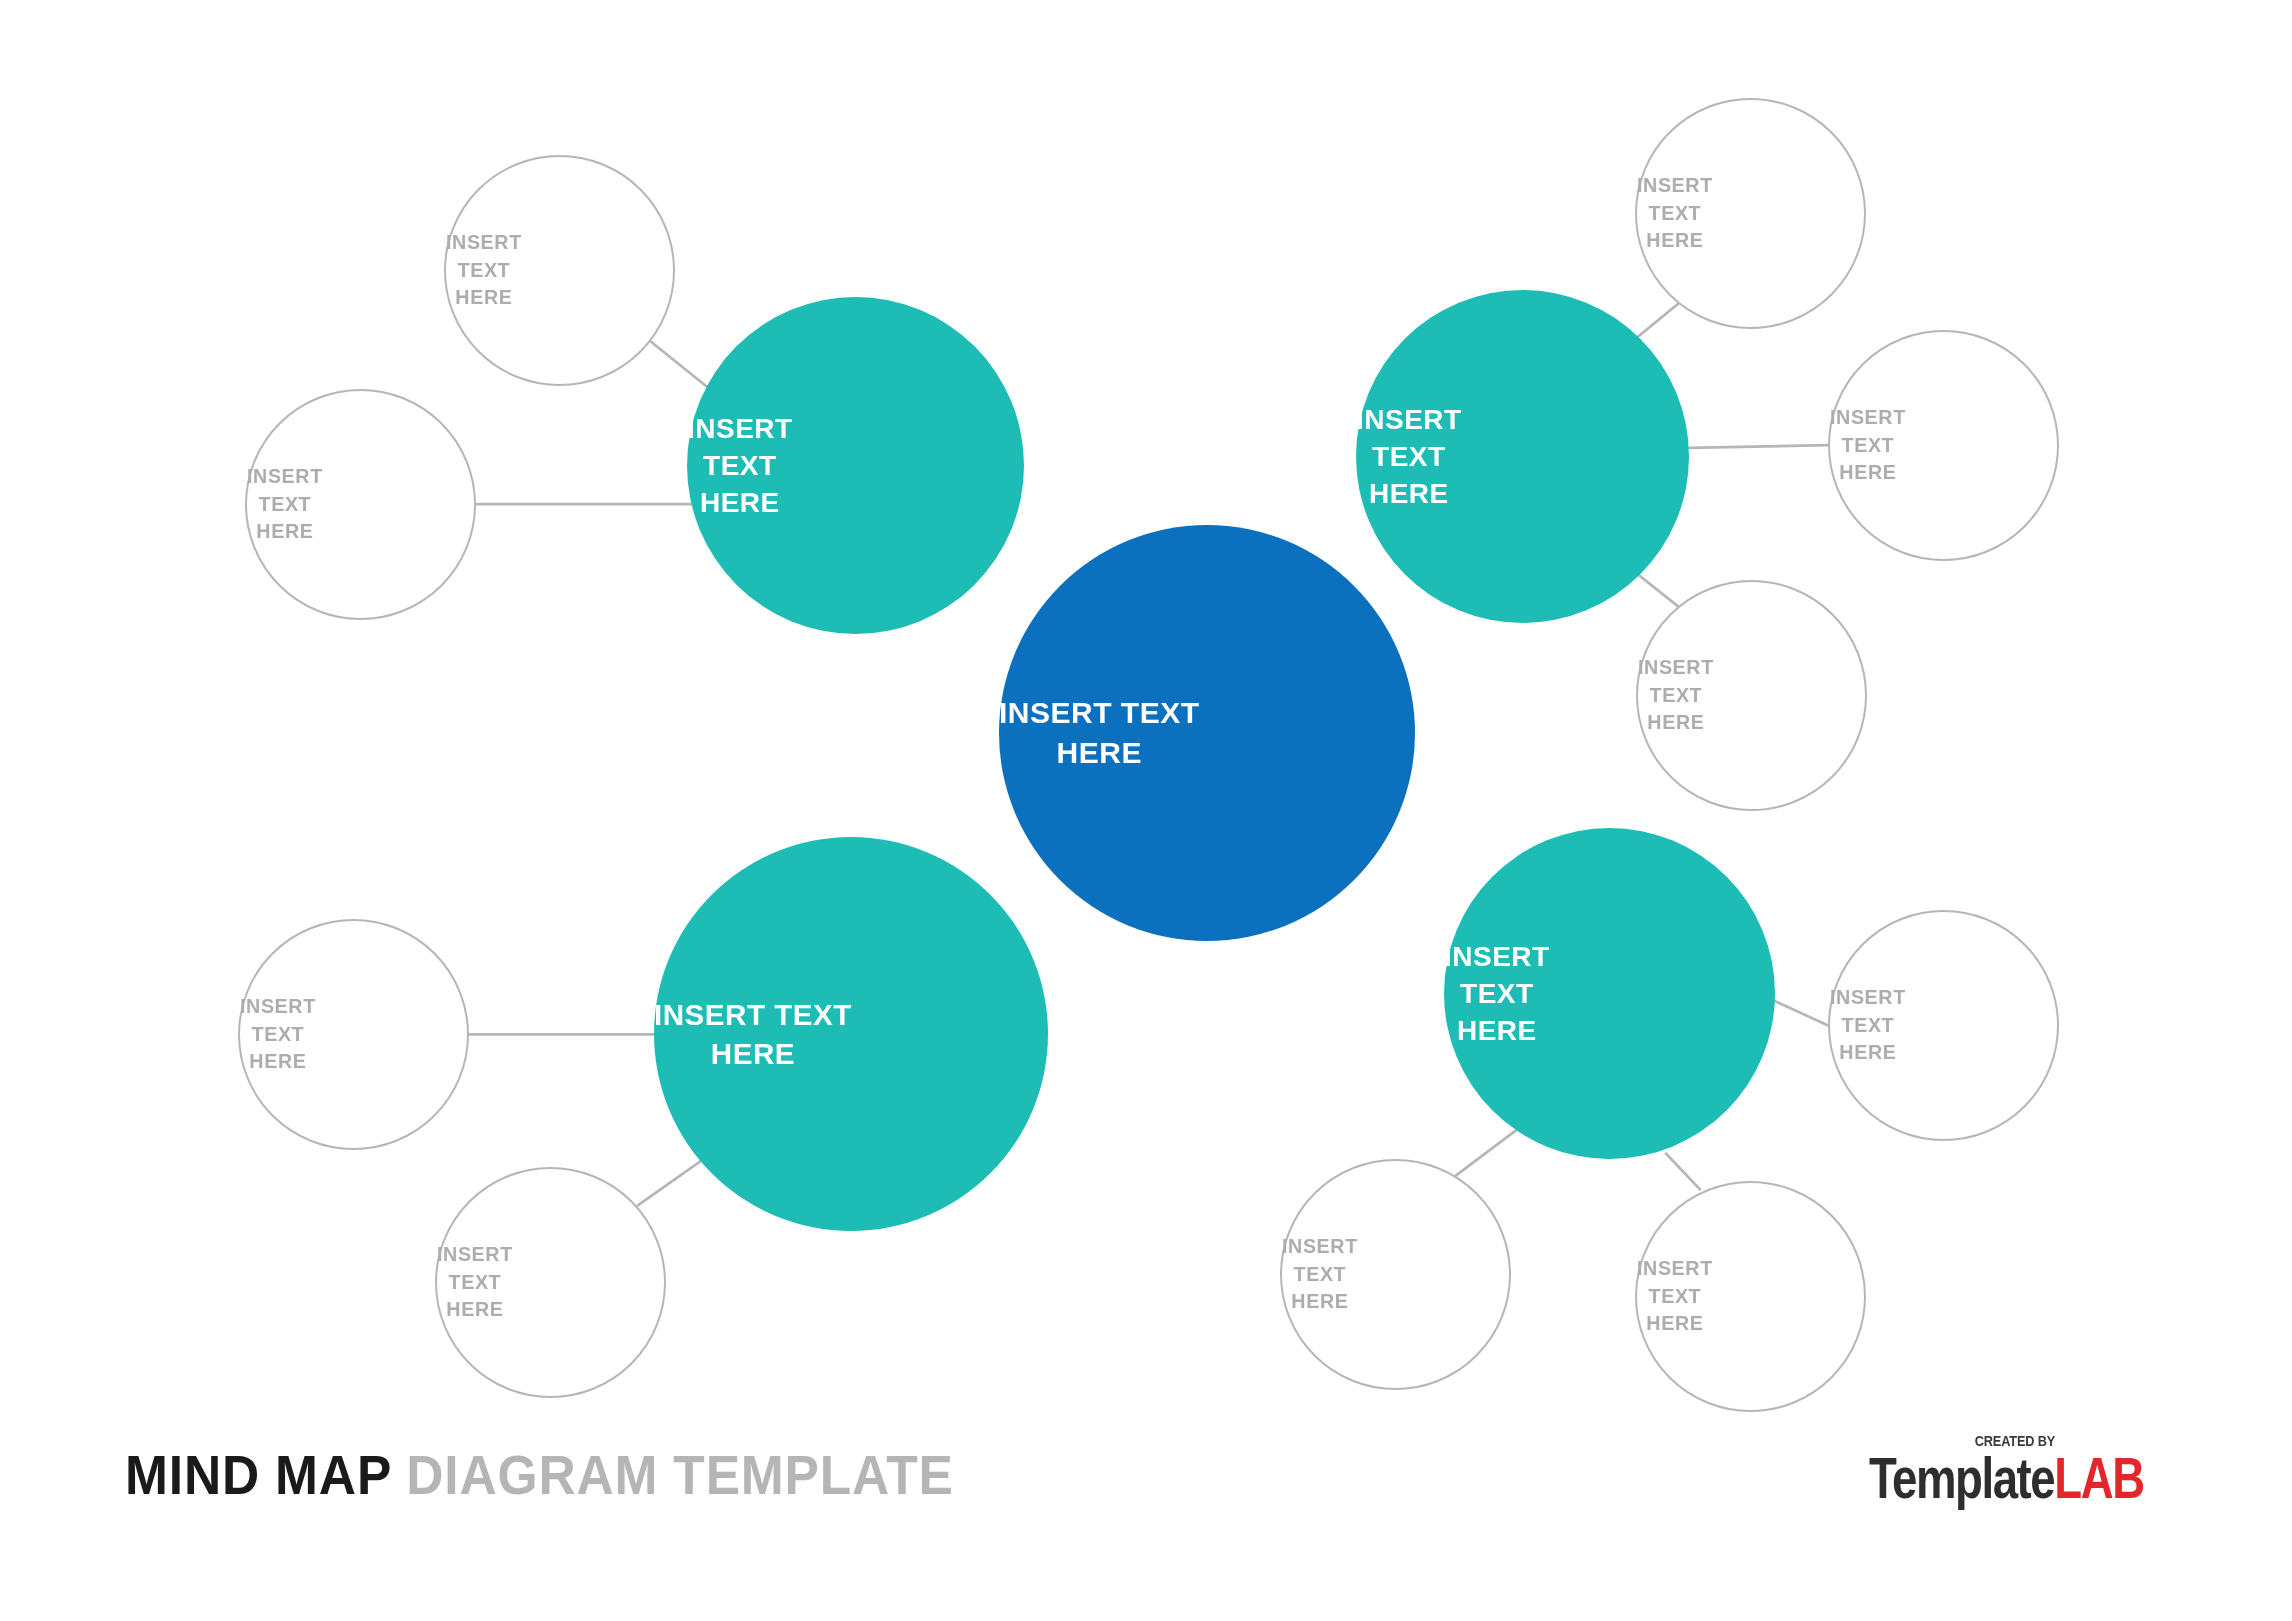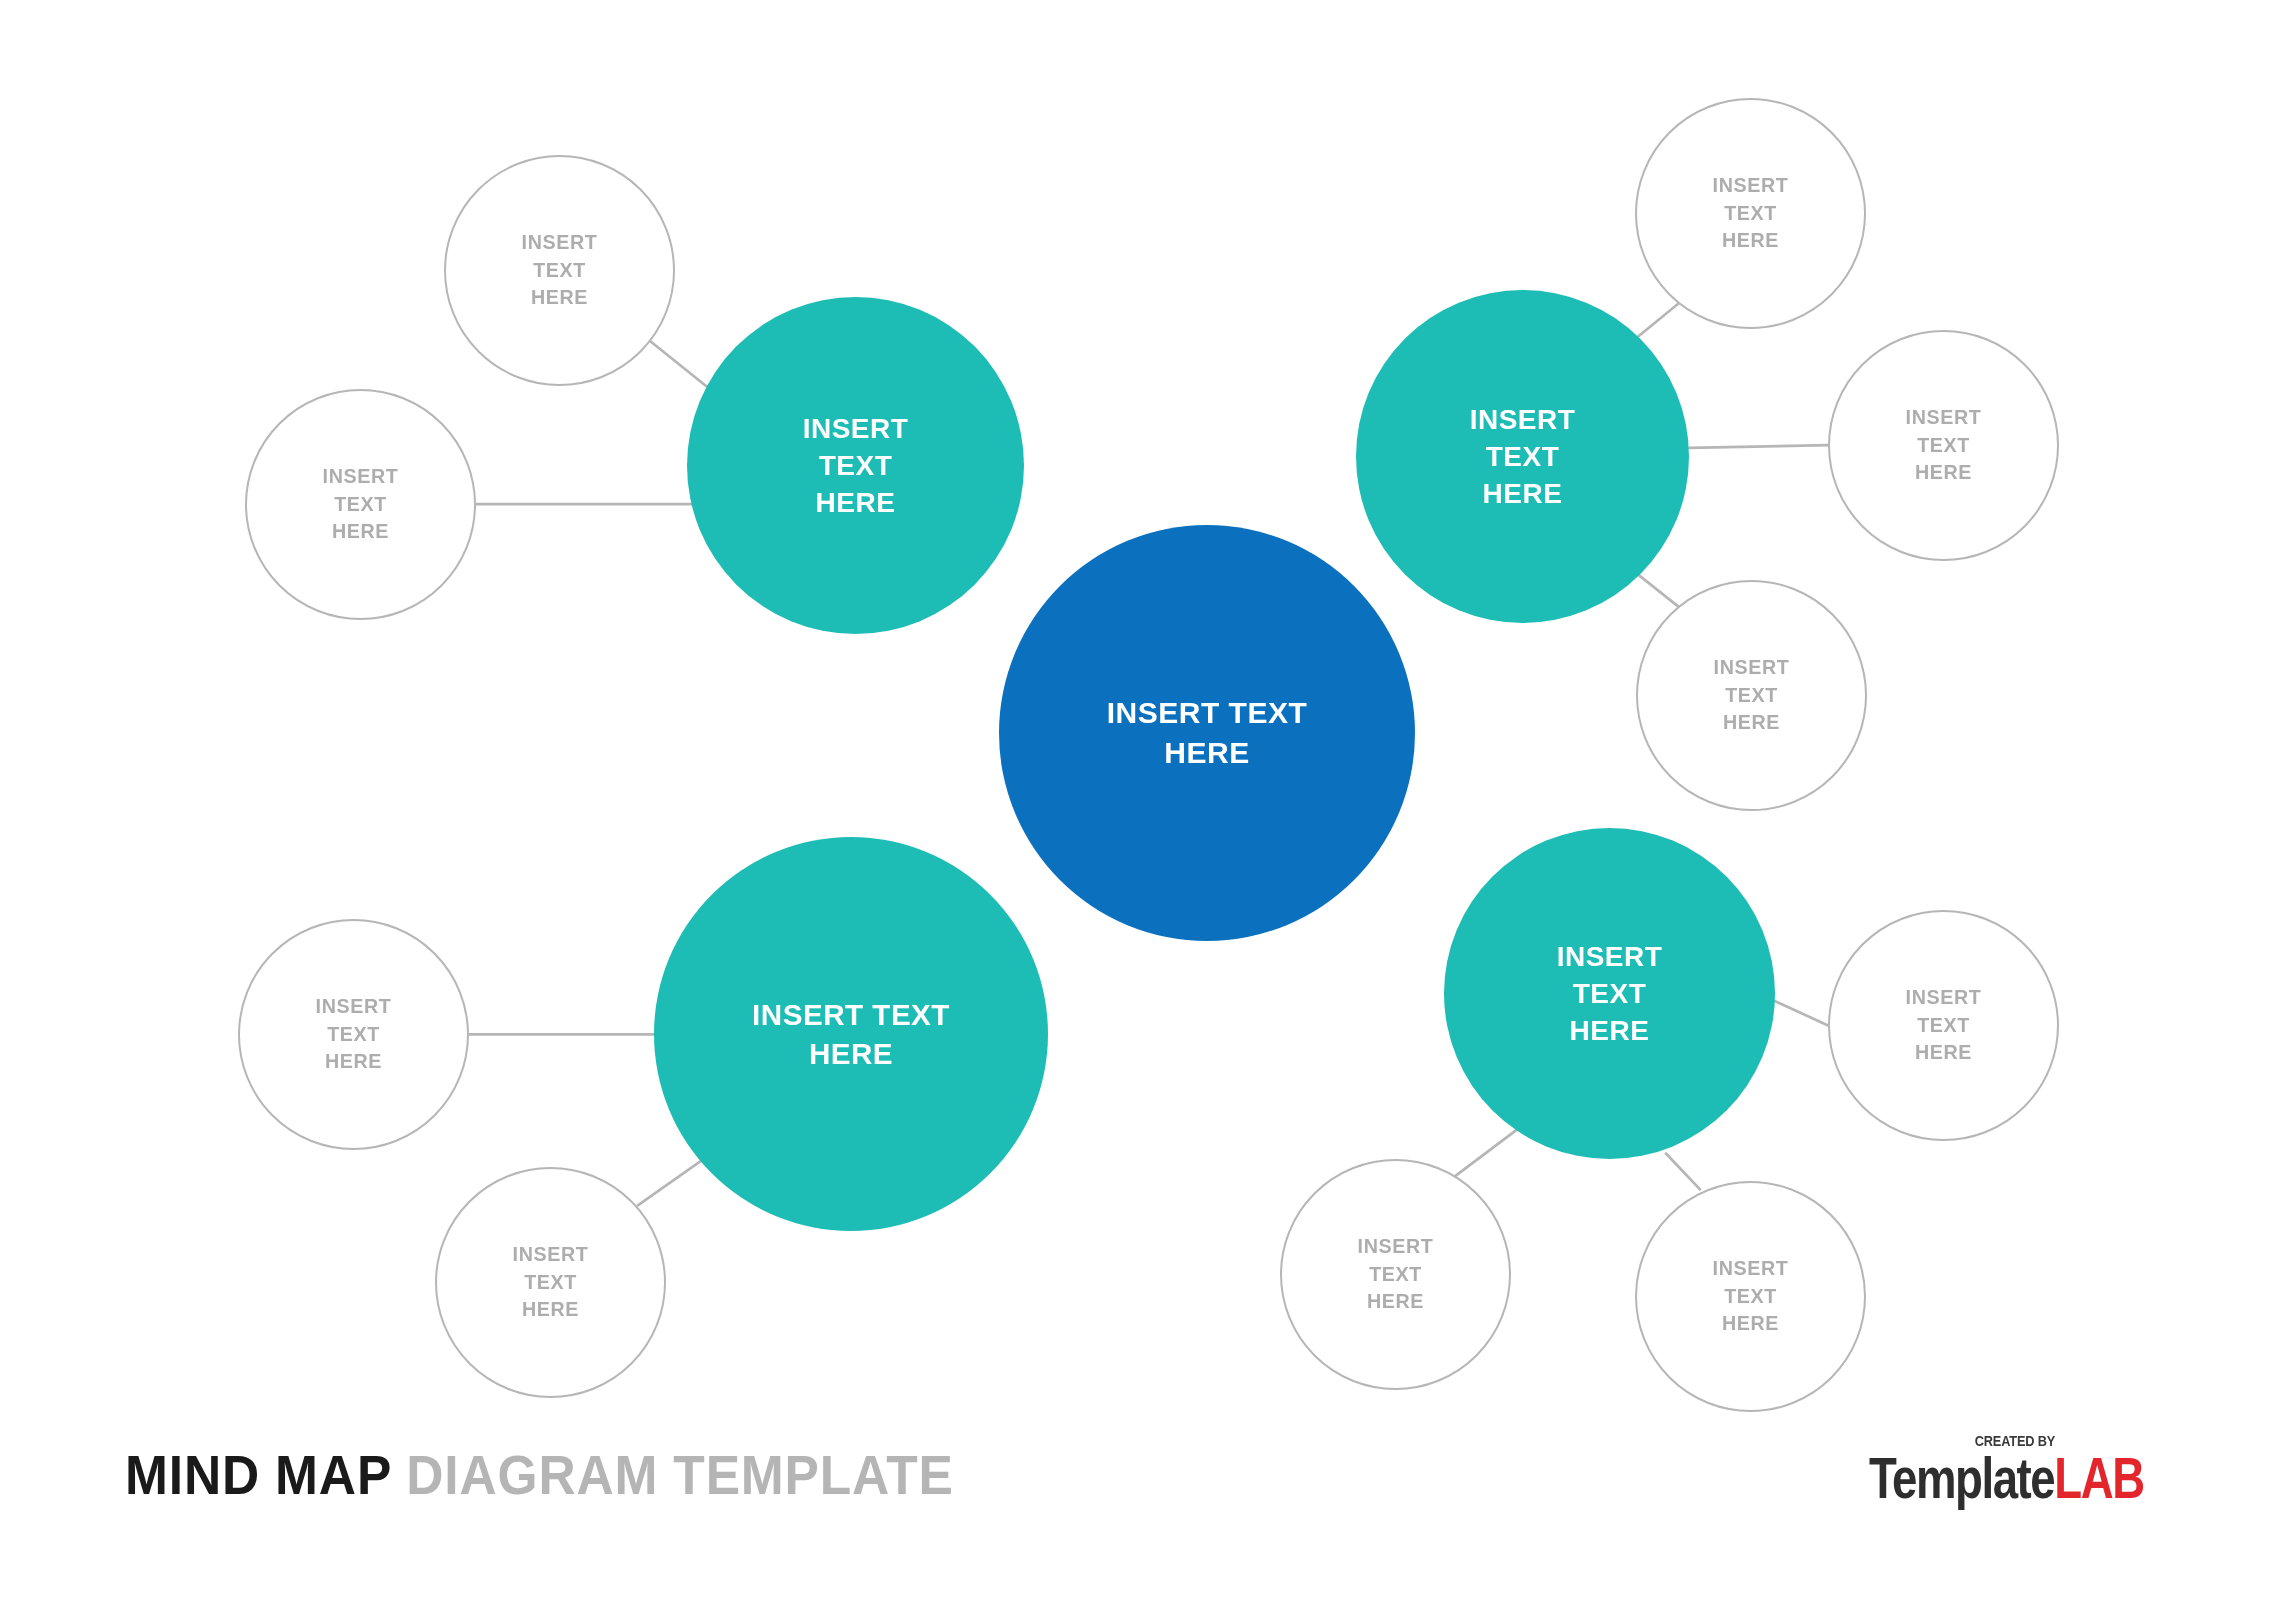--- a/index.html
+++ b/index.html
@@ -29,21 +29,20 @@
     height: 1621px;
     z-index: 1;
     pointer-events: none;
   }
   .node {
     position: absolute;
     border-radius: 50%;
     box-sizing: border-box;
     display: flex;
     align-items: center;
-    justify-content: center;
     text-align: center;
     z-index: 2;
   }
   .node .label {
     display: block;
     white-space: pre-line;
     line-height: 1.26;
     letter-spacing: 0.3px;
   }
   

